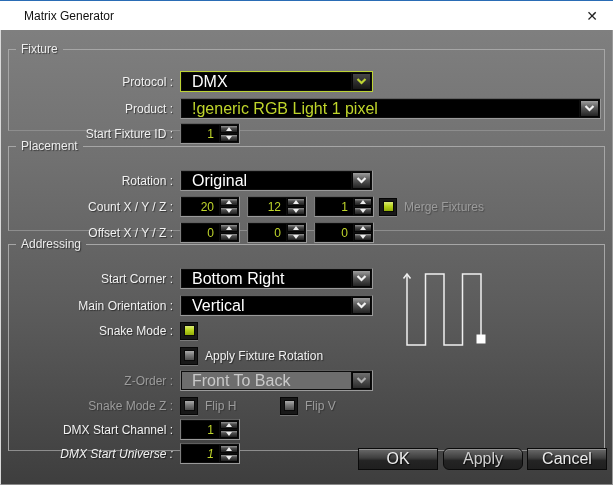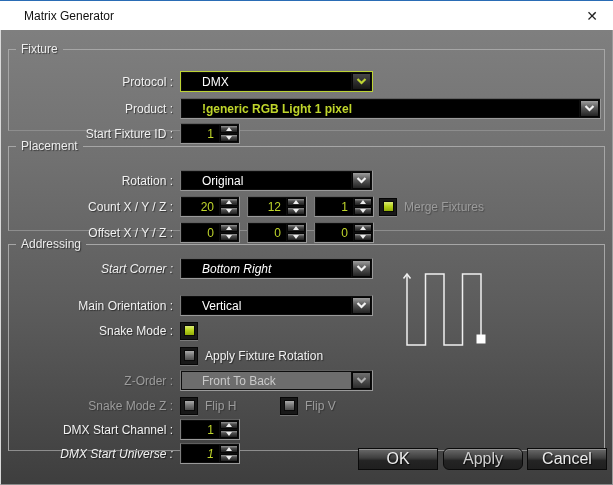--- a/index.html
+++ b/index.html
@@ -22,30 +22,30 @@
   .grp-placement { top:139px; height:92px; }
   .grp-addressing { top:237px; height:214px; }
   .row { position:absolute; left:0; display:flex; align-items:center; height:21px; }
   .lbl { width:171px; text-align:right; padding-right:7px; font-size:12px; color:#f1f1f1;
     text-shadow:1px 1px 1px rgba(0,0,0,.5); white-space:nowrap; flex:0 0 171px; }
   .lbl.dis { color:#9c9c9c; text-shadow:1px 1px 1px rgba(0,0,0,.3); }
   .spacer { flex:0 0 171px; }
   
   .ctl { height:21px; border:1px solid #9a9a9a; border-top-color:#5f5f5f; border-left-color:#7e7e7e;
     background:#0d0d0d; padding:1px; display:flex; align-items:stretch; }
-  .dd .txt { flex:1; background:#000; color:#fff; font-size:12px; display:flex; align-items:center;
-    padding-left:20px; overflow:hidden; white-space:nowrap; }
+  .dd .txt { flex:1; background:#000; color:#fff; font-size:16px; display:flex; align-items:center;
+    padding-left:10px; overflow:hidden; white-space:nowrap; }
   .dd .btn { width:19px; margin-left:1px; background:linear-gradient(180deg,#9d9d9d,#585858 45%,#232323);
     border:1px solid #050505; display:flex; align-items:center; justify-content:center; color:#f2f2f2; }
   .dd.focus { border-color:#bdd334; }
   .dd.focus .btn { background:linear-gradient(180deg,#474747,#171717); color:#bdd334; }
   .dd.green .txt { color:#bfd52b; }
   .dd.dis .txt { background:#6d6d6d; color:#c9c9c9; }
   .dd.dis .btn { background:linear-gradient(180deg,#6f6f6f,#2c2c2c); color:#b0b0b0; }
-  .w193 { width:193px; } .w421 { width:421px;font-weight:bold; }
+  .w193 { width:193px; } .w421 { width:421px; }
   .spin { width:60px; }
   .spin + .spin { margin-left:7px; }
   .spin .val { flex:1; background:#000; color:#bfd52b; font-size:12px; display:flex; align-items:center;
     justify-content:flex-end; padding-right:5px; }
   .spin .btns { width:18px; margin-left:1px; display:flex; flex-direction:column; gap:1px; }
   .spin .sb { flex:1; background:linear-gradient(180deg,#939393,#4c4c4c 40%,#1e1e1e);
     border:1px solid #050505; display:flex; align-items:center; justify-content:center; }
   .tri-up { width:0; height:0; border-left:3px solid transparent; border-right:3px solid transparent;
     border-bottom:4px solid #ededed; }
   .tri-dn { width:0; height:0; border-left:3px solid transparent; border-right:3px solid transparent;
@@ -205,21 +205,21 @@
             <span class="sb">
               <i class="tri-dn"></i>
             </span>
           </span>
       </div>
     </div>
   </fieldset>
 
   <fieldset class="group grp-addressing">
     <legend class="group-label">Addressing</legend>
-    <div class="row" style="top:7px;font-style:italic;">
+    <div class="row" style="top:17px;">
       <div class="lbl">Start Corner :</div>
       <div class="ctl dd w193">
         <span class="txt">Bottom Right</span>
         <span class="btn">
           <svg width="11" height="7">
               <polyline points="1.5,1 5.5,5 9.5,1" fill="none" stroke="currentColor" stroke-width="2.2"></polyline>
             </svg>
         </span>
       </div>
     </div>

